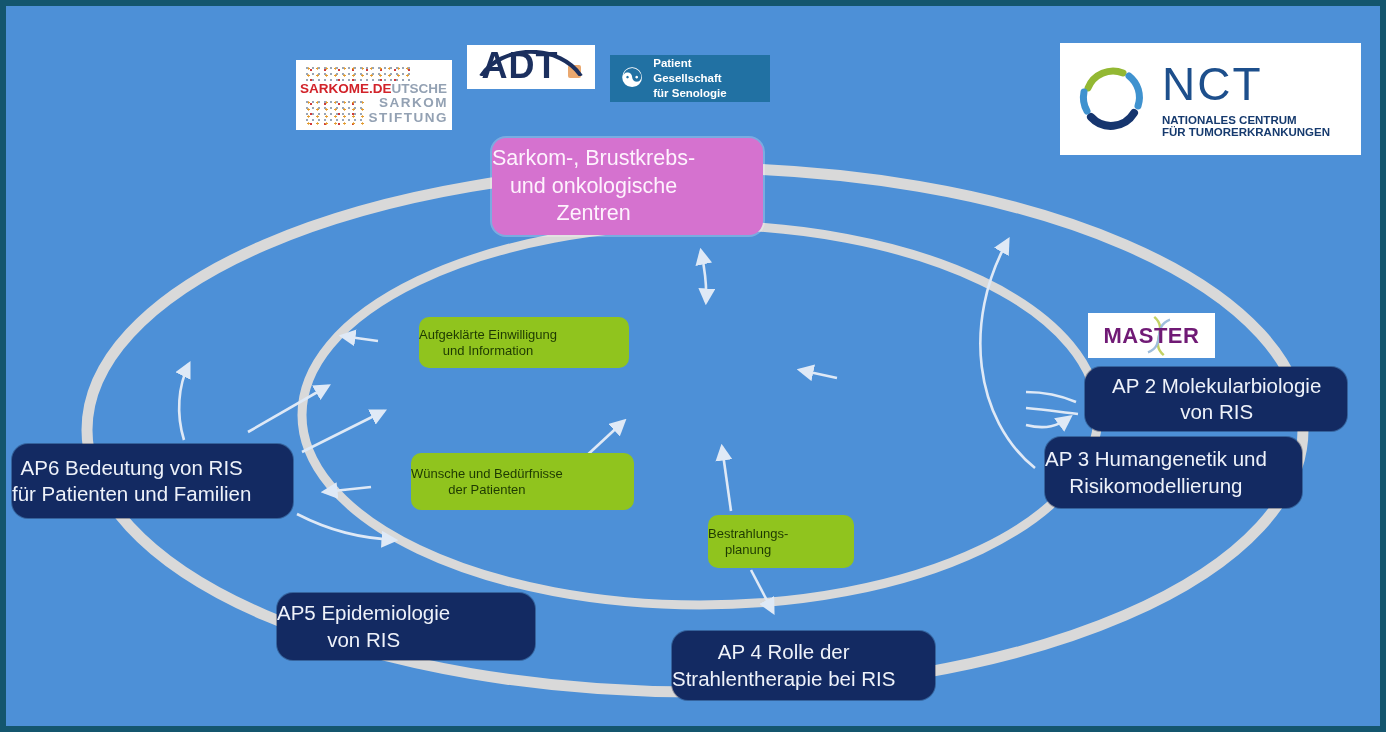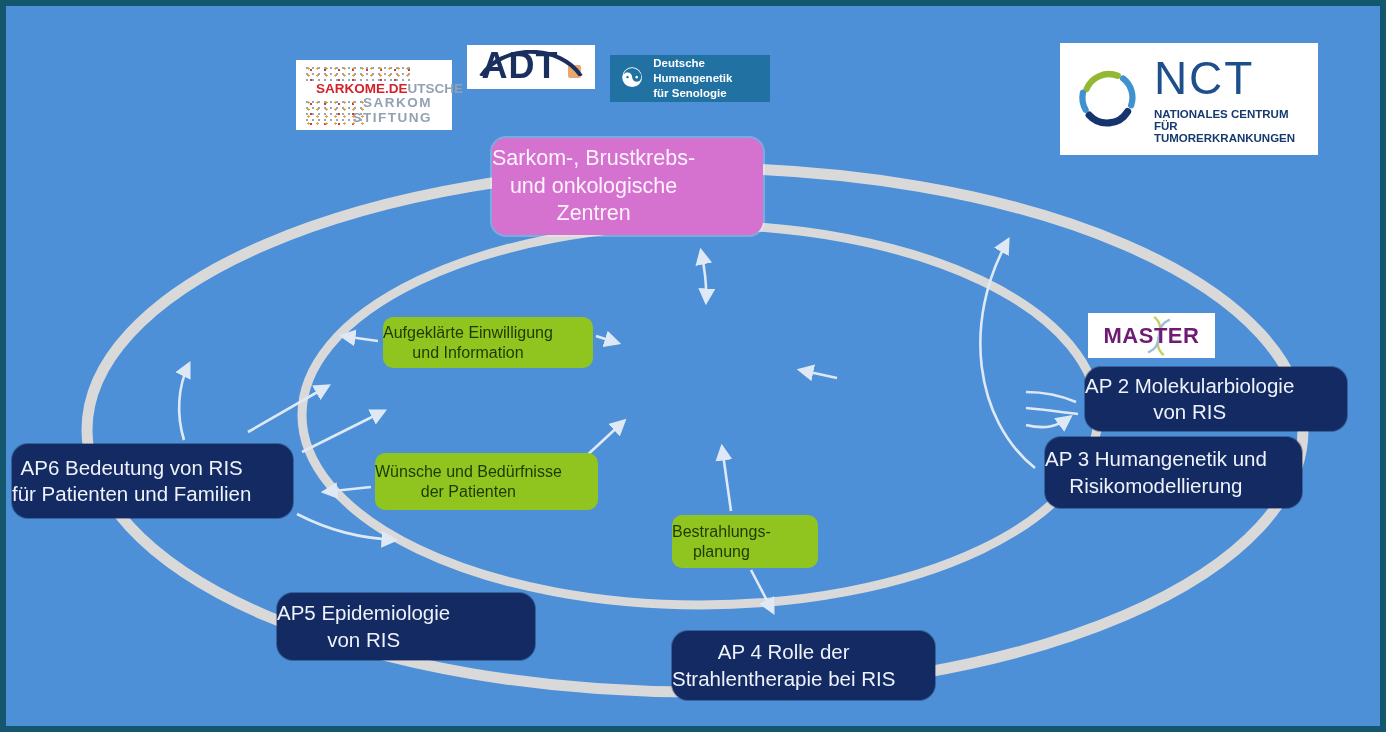--- a/index.html
+++ b/index.html
@@ -10,28 +10,28 @@
     font-family:"Liberation Sans", sans-serif;
   }
   .layer { position:absolute; left:0; top:0; }
 
   .node {
     position:absolute; display:flex; align-items:center; 
     text-align:center; box-sizing:border-box; z-index:3;
   }
   .node span { white-space:pre-line; display:block; }
   .navy  { background:#132a62; color:#eef2fa; border-radius:16px; font-size:20.5px; line-height:1.28; box-shadow:0 0 0 1px rgba(8,18,48,.35); }
-  .green { background:#90c41e; color:#1e3a02; border-radius:10px; font-size:16px; line-height:1.22; }
+  .green { background:#90c41e; color:#1e3a02; border-radius:10px; font-size:13px; line-height:1.22;margin-left:36px; }
   .pinknode { background:#d572cf; color:#fef2fd; border-radius:14px; font-size:21.5px; line-height:1.3; box-shadow:0 0 0 2px rgba(255,255,255,.25); }
   .centerellipse { background:#e1e1df; border-radius:50%; color:#cc63c6; font-weight:bold; font-size:25px; line-height:1.3; }
 
   .logo { position:absolute; background:#fff; z-index:4; box-sizing:border-box; }
 
   
-  .sarkome { padding:4px 20px; font-weight:bold; }
+  .sarkome { padding:4px 4px; font-weight:bold; }
   .sarkome .dots { position:absolute; background-image:
       radial-gradient(#9aa6b6 1.2px, transparent 1.5px),
       radial-gradient(#e39b2d 1.2px, transparent 1.5px),
       radial-gradient(#cf3a3a 1.2px, transparent 1.5px);
       background-size:6px 6px, 9px 7px, 14px 10px; }
   .sarkome .dots.top { left:8px; top:5px; width:110px; height:16px; }
   .sarkome .dots.bottomleft { left:8px; bottom:5px; width:62px; height:26px; }
   .s-line1 { margin-top:18px; font-size:13.5px; text-align:left; line-height:1.05; }
   .s-red  { color:#d2232a; }
   .s-gray { color:#93a1b3; }
@@ -93,21 +93,21 @@
     </g>
   </svg>
 
   <div class="node pinknode" style="left:492px; top:138px; width:271px; height:97px;">
     <span>Sarkom-, Brustkrebs-
 und onkologische
 Zentren</span>
   </div>
 
 
-  <div class="node navy" style="left:1085px; top:367px; width:262px; height:64px;">
+  <div class="node navy" style="left:1085px; top:367px; width:262px; height:64px;padding-left:27px;">
     <span>AP 2 Molekularbiologie
 von RIS</span>
   </div>
   <div class="node navy" style="left:1045px; top:437px; width:257px; height:71px;">
     <span>AP 3 Humangenetik und
 Risikomodellierung</span>
   </div>
   <div class="node navy" style="left:672px; top:631px; width:263px; height:69px;">
     <span>AP 4 Rolle der
 Strahlentherapie bei RIS</span>
@@ -148,26 +148,26 @@
     <svg class="adt-arc" width="112" height="26" viewBox="0 0 112 26">
       <path d="M6 26 A 56 44 0 0 1 106 26" stroke="#1b2f5e" stroke-width="4" fill="none"></path>
     </svg>
     <span class="adt-text">ADT</span>
     <span class="adt-square"></span>
   </div>
 
   <div class="logo senologie" style="left:610px; top:55px; width:160px; height:47px;">
     <span class="yinyang">☯</span>
     <div class="sen-text">
-      <div>Deutsche Humangenetik</div>
+      <div>Patient Gesellschaft</div>
       <div>für Senologie</div>
     </div>
   </div>
 
-  <div class="logo nct" style="left:1060px; top:43px; width:258px; height:112px;">
+  <div class="logo nct" style="left:1060px; top:43px; width:301px; height:112px;">
     <svg width="76" height="76" viewBox="0 0 76 76">
       <g fill="none" stroke-linecap="round">
         <path d="M14 27 A 27 27 0 0 1 49 12" stroke="#93b833" stroke-width="7"></path>
         <path d="M55 15 A 27 27 0 0 1 64 45" stroke="#3f92cf" stroke-width="7"></path>
         <path d="M60 52 A 27 27 0 0 1 17 56" stroke="#16356e" stroke-width="8"></path>
         <path d="M13 50 A 27 27 0 0 1 10 31" stroke="#3f92cf" stroke-width="7"></path>
       </g>
     </svg>
     <div class="nct-text">
       <div class="nct-abbr">NCT</div>

